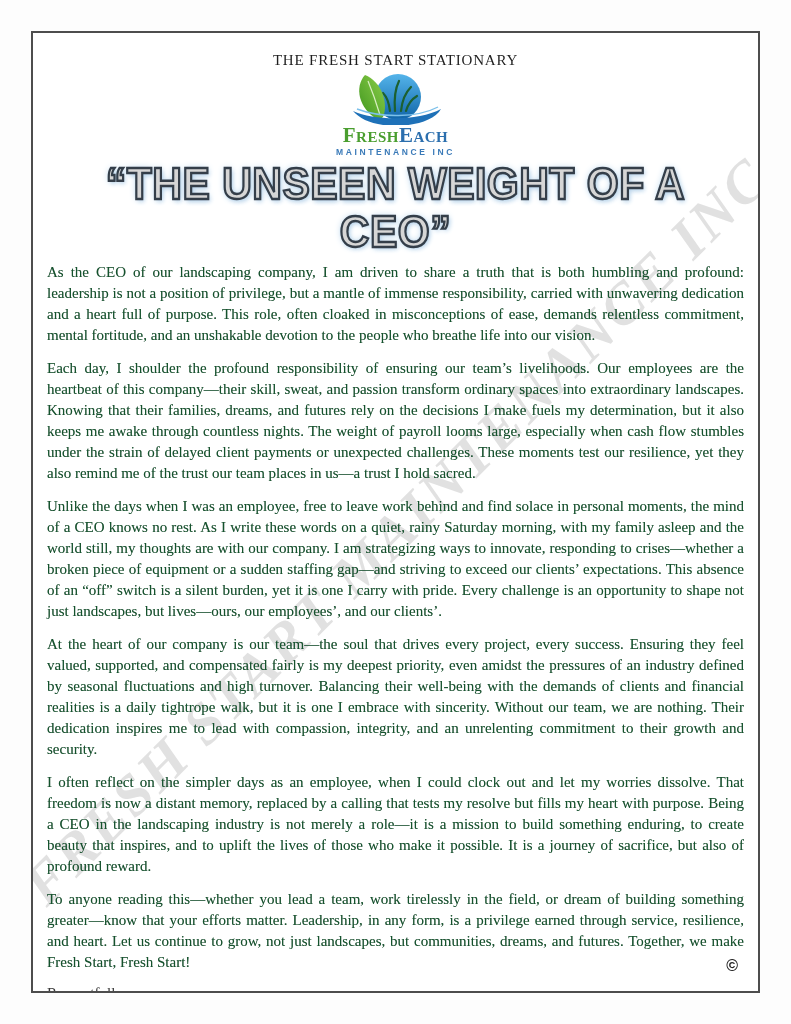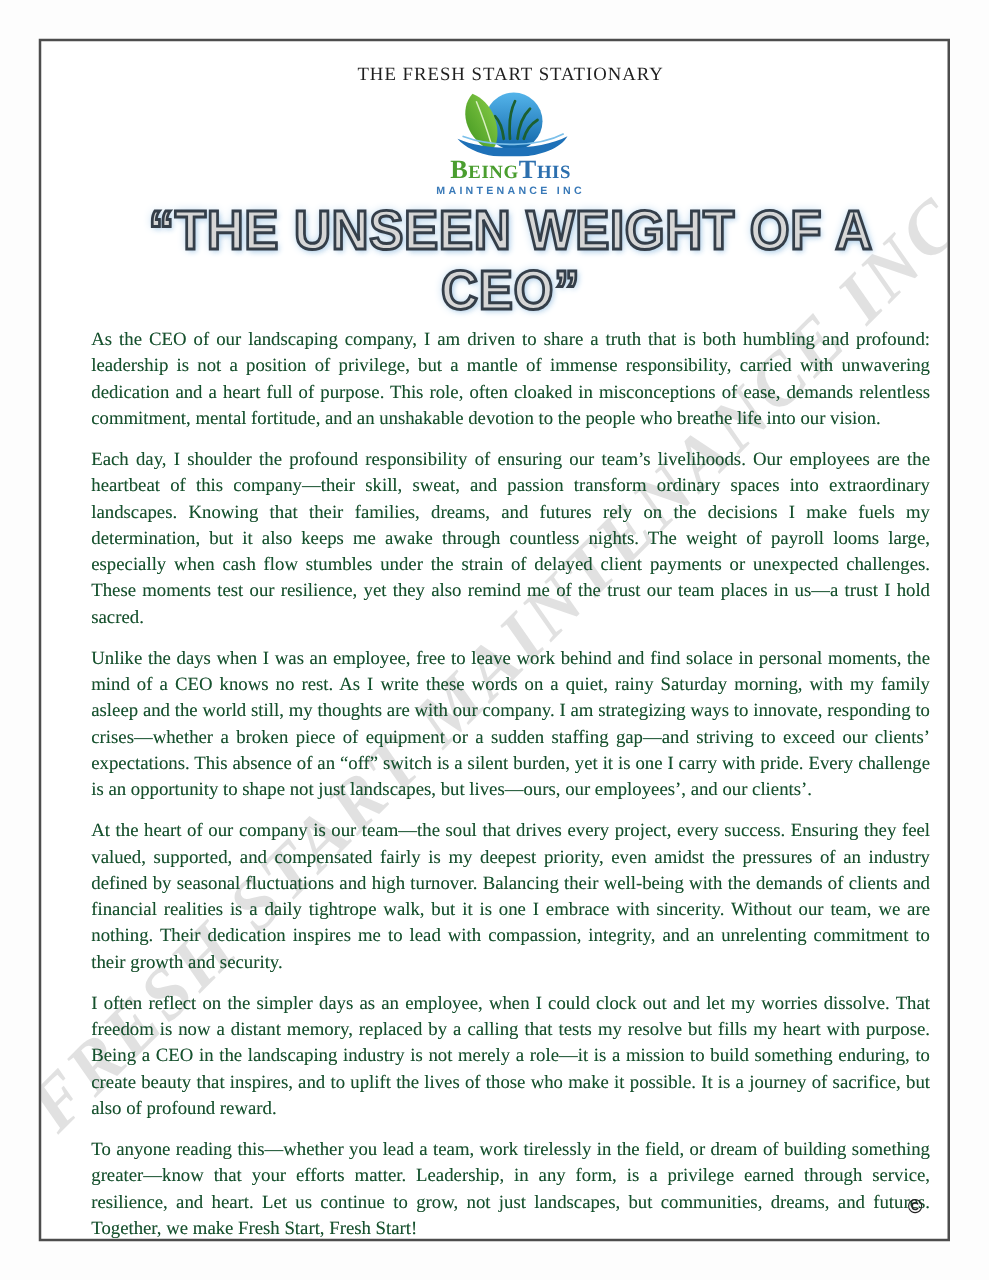--- a/index.html
+++ b/index.html
@@ -10,21 +10,21 @@
     box-sizing:border-box;border:2px solid #4d4d4d;background:#fff;
     overflow:hidden;
   }
   .watermark{
     position:absolute;left:50%;top:52%;
     transform:translate(-50%,-50%) rotate(-45deg);
     font-family:"Liberation Serif",serif;font-style:italic;font-weight:bold;
     font-size:58px;letter-spacing:3px;white-space:nowrap;
     color:rgba(140,140,140,0.26);z-index:0;pointer-events:none;
   }
-  .content{position:relative;z-index:1;padding:0 14px;margin-left:26px;}
+  .content{position:relative;z-index:1;padding:0 14px;}
 
   .letterhead-title{
     margin-top:19px;text-align:center;font-size:15px;color:#1f1f1f;
     letter-spacing:0.8px;font-weight:normal;
   }
 
   .logo-block{text-align:center;margin-top:4px;line-height:0;}
   .logo-emblem{display:inline-block;}
   .wordmark{line-height:20px;font-size:21px;font-weight:600;font-variant:small-caps;letter-spacing:0.5px;}
   .wordmark .fresh{color:#4a9e2f;}
@@ -84,21 +84,21 @@
           <path d="M64,38 C65,28 68,20 74,14"></path>
           <path d="M69,38 C71,31 75,26 80,23"></path>
           <path d="M53,38 C52,30 50,24 46,20"></path>
         </g>
         <path d="M40,46 C22,36 17,14 28,2 C44,8 52,30 46,44 C44,46 42,46 40,46 Z" fill="url(#greenGrad)"></path>
         <path d="M31,8 C36,20 40,32 43,42" stroke="#d9efc2" stroke-width="1.2" fill="none"></path>
         <path d="M16,38 C38,48 82,48 104,36 C96,50 68,55 46,52 C32,50 22,45 16,38 Z" fill="#1e71b8"></path>
         <path d="M20,36 C44,45 80,45 101,34" stroke="#7cc0ea" stroke-width="1.4" fill="none"></path>
       </svg>
       <div class="wordmark">
-        <span class="fresh">Being</span><span class="start">This</span>
+        <span class="fresh">Fresh</span><span class="start">Each</span>
       </div>
       <div class="logo-subtitle">MAINTENANCE INC</div>
     </div>
 
     <div class="letter-title">“THE UNSEEN WEIGHT OF A CEO”</div>
 
     <div class="letter-body">
       <p>As the CEO of our landscaping company, I am driven to share a truth that is both humbling and profound: leadership is not a position of privilege, but a mantle of immense responsibility, carried with unwavering dedication and a heart full of purpose. This role, often cloaked in misconceptions of ease, demands relentless commitment, mental fortitude, and an unshakable devotion to the people who breathe life into our vision.</p>
       <p>Each day, I shoulder the profound responsibility of ensuring our team’s livelihoods. Our employees are the heartbeat of this company—their skill, sweat, and passion transform ordinary spaces into extraordinary landscapes. Knowing that their families, dreams, and futures rely on the decisions I make fuels my determination, but it also keeps me awake through countless nights. The weight of payroll looms large, especially when cash flow stumbles under the strain of delayed client payments or unexpected challenges. These moments test our resilience, yet they also remind me of the trust our team places in us—a trust I hold sacred.</p>
       <p>Unlike the days when I was an employee, free to leave work behind and find solace in personal moments, the mind of a CEO knows no rest. As I write these words on a quiet, rainy Saturday morning, with my family asleep and the world still, my thoughts are with our company. I am strategizing ways to innovate, responding to crises—whether a broken piece of equipment or a sudden staffing gap—and striving to exceed our clients’ expectations. This absence of an “off” switch is a silent burden, yet it is one I carry with pride. Every challenge is an opportunity to shape not just landscapes, but lives—ours, our employees’, and our clients’.</p>

